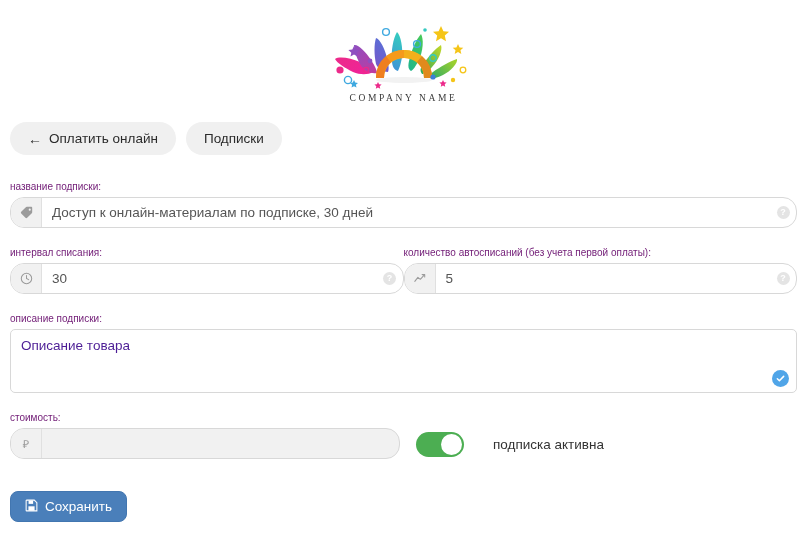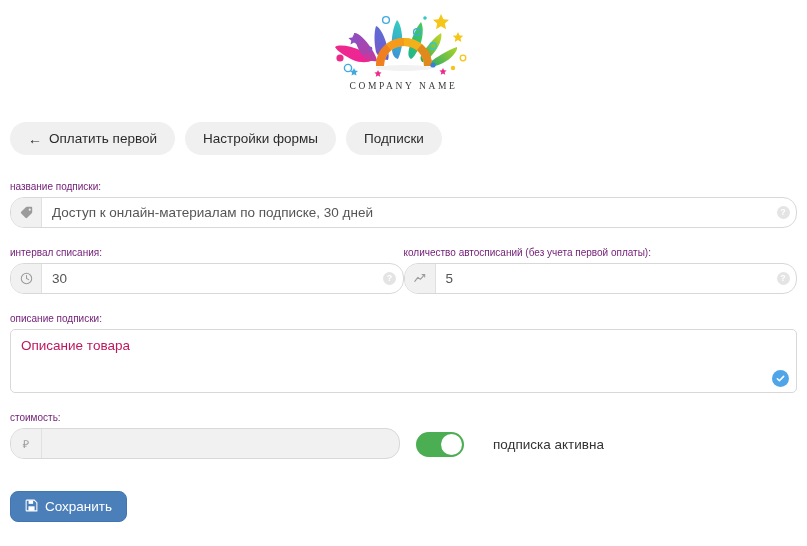--- a/index.html
+++ b/index.html
@@ -15,21 +15,21 @@
   }
 
   
   .logo-wrap {
     width: 100%;
     height: 106px;
     display: flex;
     flex-direction: column;
     align-items: center;
     justify-content: flex-start;
-    padding-top: 8px;
+    padding-top: 20px;
   }
   .logo-art { width: 150px; height: 72px; display: block; }
   .logo-name {
     font-size: 9.5px;
     letter-spacing: 2.6px;
     color: #3b3b3b;
     font-family: "Liberation Serif", serif;
     margin-top: 1px;
   }
 
@@ -127,21 +127,21 @@
 
   
   .ta-wrap { position: relative; }
   .ta {
     width: 100%;
     height: 64px;
     border: 1px solid #d8d8d8;
     border-radius: 5px;
     padding: 8px 10px;
     font-size: 13.5px;
-    color: #be185d;
+    color: #4c1d95;
     font-family: "Liberation Sans", sans-serif;
     resize: none;
     outline: none;
     background: #fff;
     display: block;
   }
   .check-badge {
     position: absolute;
     right: 8px;
     bottom: 6px;
@@ -274,23 +274,22 @@
       <circle cx="134" cy="50" r="2.8" fill="none" stroke="#f5c518" stroke-width="1.3"></circle>
       <circle cx="96" cy="10" r="1.8" fill="#35c9c0"></circle>
     </g>
   </svg>
   <div class="logo-name">COMPANY NAME</div>
 </div>
 
 <div class="tabs">
   <button class="tab">
     <span class="arrow">←</span>
-    <span>Оплатить первой</span>
+    <span>Оплатить онлайн</span>
   </button>
-  <button class="tab">Настройки формы</button>
   <button class="tab">Подписки</button>
 </div>
 
 <div class="form">
 
   <div class="mb-row">
     <div class="field-label">название подписки:</div>
     <div class="input-group">
       <span class="prefix">
         <svg width="13" height="13" viewBox="0 0 16 16" fill="#9b9b9b">

